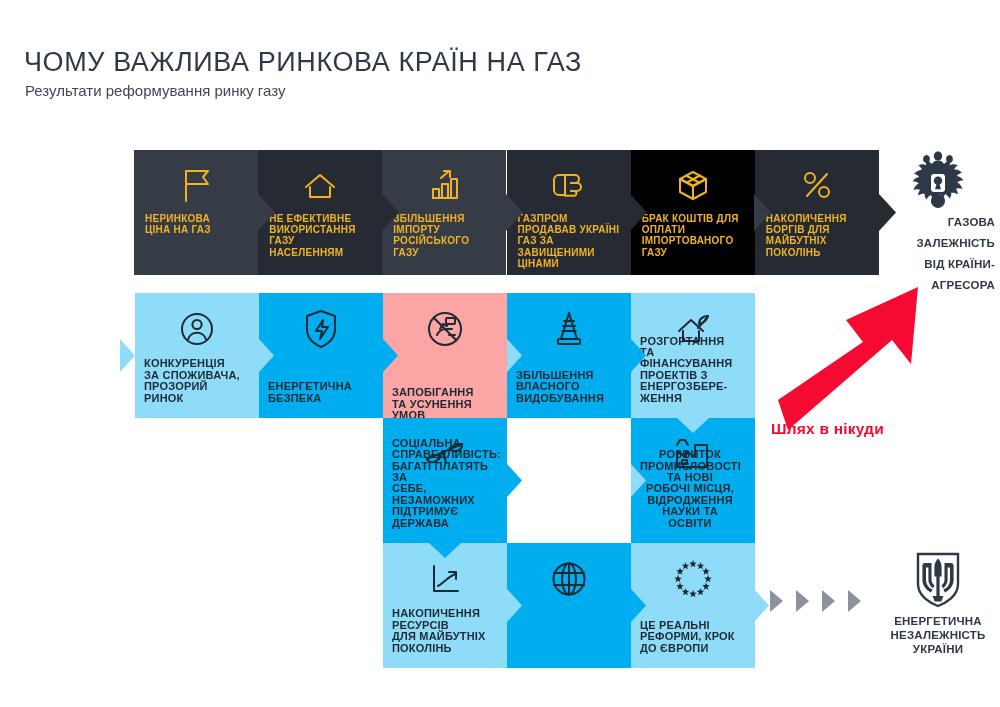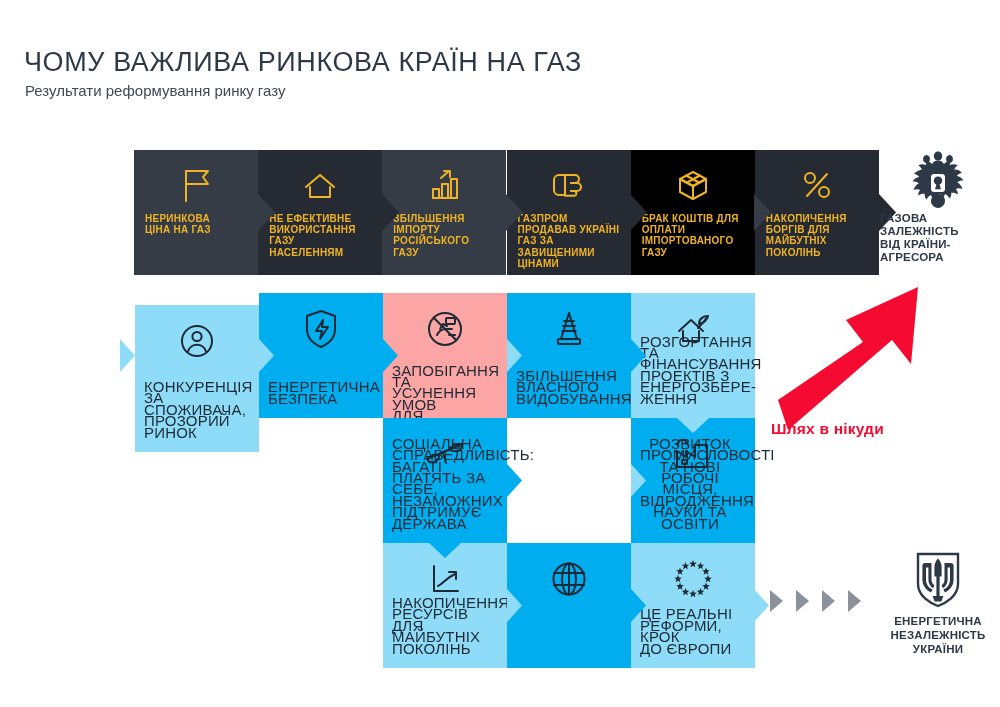--- a/index.html
+++ b/index.html
@@ -39,43 +39,43 @@
     text-transform:uppercase;
   }
   .dark-chev{
     position:absolute;top:0;width:17px;height:125px;z-index:4;
   }
 
   
   #russia-block{position:absolute;left:880px;top:150px;width:115px;height:125px;}
   #russia-emblem{position:absolute;left:0;right:0;top:0;display:flex;justify-content:center;}
   #russia-label{
-    position:absolute;left:0;right:0;top:62px;text-align:left;
-    color:#2e3947;font-size:11.5px;line-height:13px;font-weight:700;letter-spacing:.2px;
+    position:absolute;left:0;right:0;top:62px;text-align:right;
+    color:#2e3947;font-size:11.5px;line-height:21px;font-weight:700;letter-spacing:.2px;
   }
 
   
   #reform-block{position:absolute;left:16px;top:300px;width:118px;}
   #reform-icon{display:flex;justify-content:center;}
   #reform-label{
     margin-top:7px;text-align:center;color:#2e3947;
     font-size:11px;line-height:13.5px;font-weight:700;letter-spacing:.2px;
   }
 
   
   #blue-grid{position:absolute;left:135px;top:293px;width:620px;height:374px;}
   .bcell{position:absolute;box-sizing:border-box;}
   .bcell .b-icon{
     position:absolute;left:0;right:0;top:14px;height:44px;
     display:flex;align-items:center;justify-content:center;
   }
   .bcell .b-label{
     position:absolute;left:9px;right:15px;
-    color:#1d2a36;font-size:15px;line-height:11.4px;
-    font-weight:400;letter-spacing:.2px;text-transform:uppercase;
+    color:#1d2a36;font-size:11px;line-height:11.4px;
+    font-weight:700;letter-spacing:.2px;text-transform:uppercase;
   }
   .lbl-bottom{bottom:14px;}
   .lbl-mid{top:50%;transform:translateY(-50%);}
   .ta-left{text-align:left;}
   .ta-center{text-align:center;}
   .ta-right{text-align:center;}
 
   .bchev{position:absolute;width:15px;z-index:5;}
   .bchev-down{position:absolute;height:15px;z-index:5;}
 
@@ -221,21 +221,21 @@
           <rect x="21" y="24" width="14" height="18" rx="3" fill="#ffffff"></rect>
           <path d="M28 26.5 c-2.4 0-4.2 1.8-4.2 4.2 c0 1.8 1 3.2 2.6 3.9 l-1.4 4.6 h6 l-1.4-4.6 c1.6-.7 2.6-2.1 2.6-3.9 c0-2.4-1.8-4.2-4.2-4.2z"></path>
         </g>
       </svg>
     </div>
     <div id="russia-label">ГАЗОВА<br>ЗАЛЕЖНІСТЬ<br>ВІД КРАЇНИ-<br>АГРЕСОРА</div>
   </div>
 
 
   <div id="blue-grid">
-      <div class="bcell" style="left: 0px; top: 0px; width: 124px; height: 147px; background: rgb(143, 220, 248); margin-top: 12px;">
+      <div class="bcell" style="left: 0px; top: 0px; width: 124px; height: 125px; background: rgb(143, 220, 248);">
         <div class="b-icon">
           <svg width="40" height="40" viewBox="0 0 40 40">
             <g fill="none" stroke="#1d2a36" stroke-width="2" stroke-linecap="round" stroke-linejoin="round">
               <circle cx="20" cy="20" r="15"></circle>
               <circle cx="20" cy="15.5" r="4.6"></circle>
               <path d="M11 30.5 a9.4 9.4 0 0 1 18 0"></path>
             </g>
           </svg>
         </div>
         <div class="b-label lbl-bottom ta-left">КОНКУРЕНЦІЯ<br>ЗА СПОЖИВАЧА,<br>ПРОЗОРИЙ РИНОК</div>

